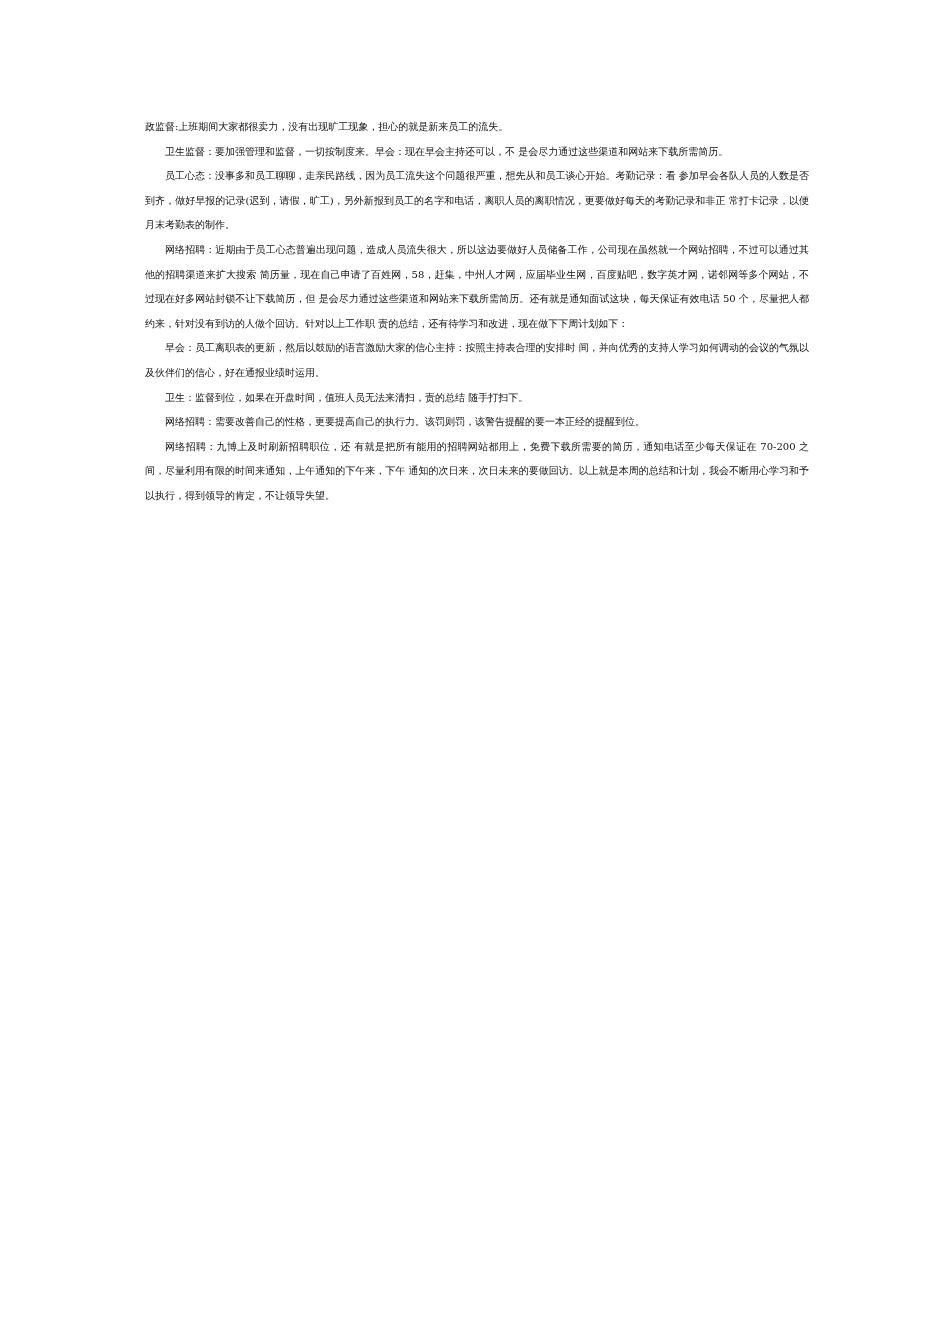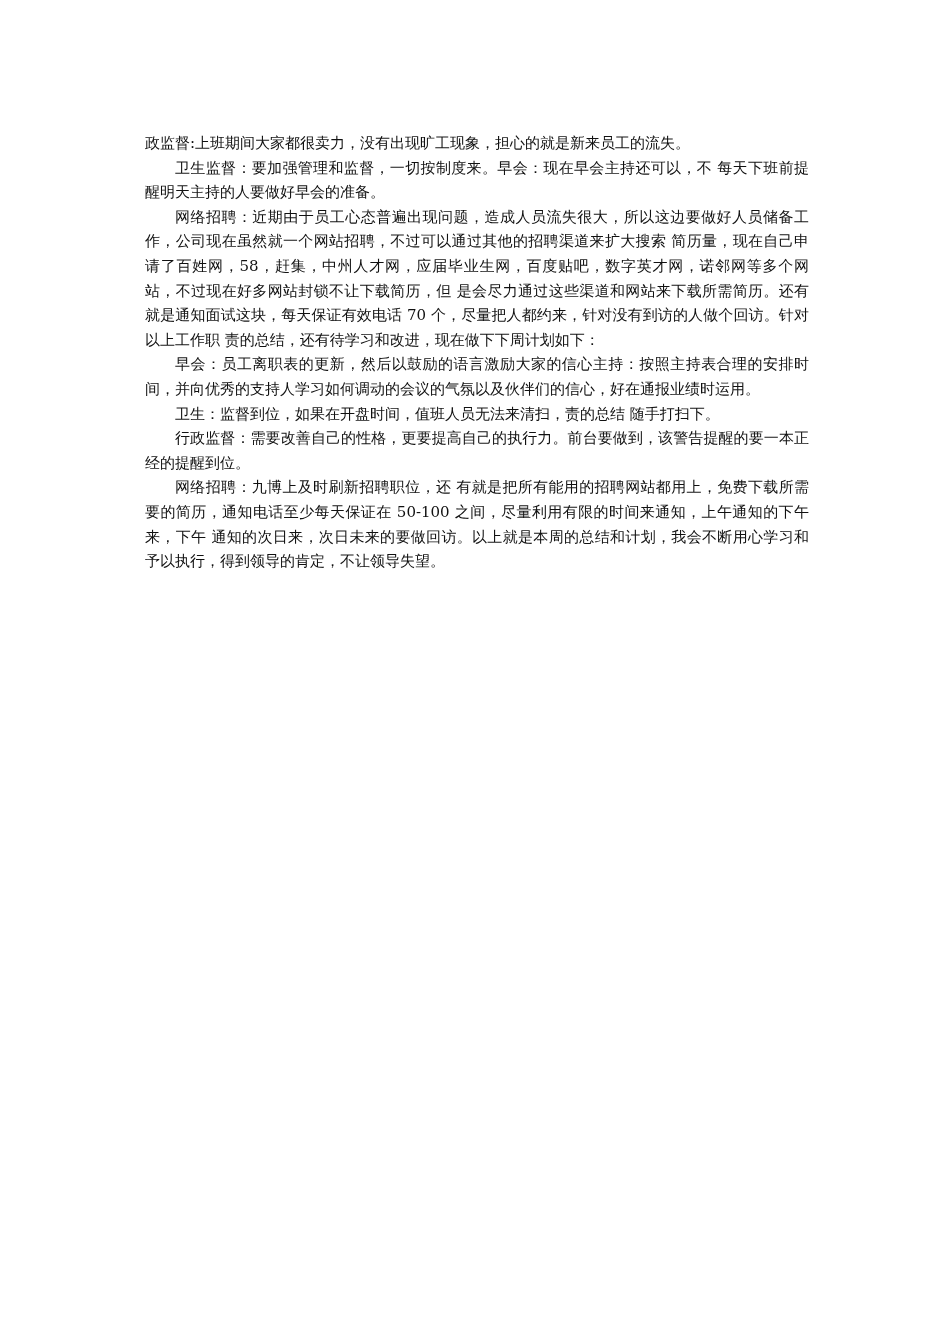--- a/index.html
+++ b/index.html
@@ -3,33 +3,33 @@
 <meta charset="utf-8">
 <style>
   html, body { margin: 0; padding: 0; background: #ffffff; }
   body { width: 950px; height: 1344px; position: relative; overflow: hidden; }
   .page {
     position: absolute;
     left: 145px;
     top: 115px;
     width: 664px;
     font-family: "DejaVu Serif", "Liberation Serif", serif;
-    font-size: 15px;
+    font-size: 10px;
     line-height: 24.6px;
     color: #111111;
     text-align: justify;
-    margin-top: 16px;
   }
   .para { margin: 0; text-indent: 2em; }
   .para.noindent { text-indent: 0; }
 </style>
 </head>
 <body>
 
 <div class="page">
   <p class="para noindent">政监督:上班期间大家都很卖力，没有出现旷工现象，担心的就是新来员工的流失。</p>
-  <p class="para">卫生监督：要加强管理和监督，一切按制度来。早会：现在早会主持还可以，不 每天下班前提醒明天主持的人要做好早会的准备。</p>
-  <p class="para">网络招聘：近期由于员工心态普遍出现问题，造成人员流失很大，所以这边要做好人员储备工作，公司现在虽然就一个网站招聘，不过可以通过其他的招聘渠道来扩大搜索 简历量，现在自己申请了百姓网，58，赶集，中州人才网，应届毕业生网，百度贴吧，数字英才网，诺邻网等多个网站，不过现在好多网站封锁不让下载简历，但 是会尽力通过这些渠道和网站来下载所需简历。还有就是通知面试这块，每天保证有效电话 70 个，尽量把人都约来，针对没有到访的人做个回访。针对以上工作职 责的总结，还有待学习和改进，现在做下下周计划如下：</p>
+  <p class="para">卫生监督：要加强管理和监督，一切按制度来。早会：现在早会主持还可以，不 是会尽力通过这些渠道和网站来下载所需简历。</p>
+  <p class="para">员工心态：没事多和员工聊聊，走亲民路线，因为员工流失这个问题很严重，想先从和员工谈心开始。考勤记录：看 参加早会各队人员的人数是否到齐，做好早报的记录(迟到，请假，旷工)，另外新报到员工的名字和电话，离职人员的离职情况，更要做好每天的考勤记录和非正 常打卡记录，以便月末考勤表的制作。</p>
+  <p class="para">网络招聘：近期由于员工心态普遍出现问题，造成人员流失很大，所以这边要做好人员储备工作，公司现在虽然就一个网站招聘，不过可以通过其他的招聘渠道来扩大搜索 简历量，现在自己申请了百姓网，58，赶集，中州人才网，应届毕业生网，百度贴吧，数字英才网，诺邻网等多个网站，不过现在好多网站封锁不让下载简历，但 是会尽力通过这些渠道和网站来下载所需简历。还有就是通知面试这块，每天保证有效电话 50 个，尽量把人都约来，针对没有到访的人做个回访。针对以上工作职 责的总结，还有待学习和改进，现在做下下周计划如下：</p>
   <p class="para">早会：员工离职表的更新，然后以鼓励的语言激励大家的信心主持：按照主持表合理的安排时 间，并向优秀的支持人学习如何调动的会议的气氛以及伙伴们的信心，好在通报业绩时运用。</p>
   <p class="para">卫生：监督到位，如果在开盘时间，值班人员无法来清扫，责的总结 随手打扫下。</p>
-  <p class="para">行政监督：需要改善自己的性格，更要提高自己的执行力。前台要做到，该警告提醒的要一本正经的提醒到位。</p>
-  <p class="para">网络招聘：九博上及时刷新招聘职位，还 有就是把所有能用的招聘网站都用上，免费下载所需要的简历，通知电话至少每天保证在 50-100 之间，尽量利用有限的时间来通知，上午通知的下午来，下午 通知的次日来，次日未来的要做回访。以上就是本周的总结和计划，我会不断用心学习和予以执行，得到领导的肯定，不让领导失望。</p>
+  <p class="para">网络招聘：需要改善自己的性格，更要提高自己的执行力。该罚则罚，该警告提醒的要一本正经的提醒到位。</p>
+  <p class="para">网络招聘：九博上及时刷新招聘职位，还 有就是把所有能用的招聘网站都用上，免费下载所需要的简历，通知电话至少每天保证在 70-200 之间，尽量利用有限的时间来通知，上午通知的下午来，下午 通知的次日来，次日未来的要做回访。以上就是本周的总结和计划，我会不断用心学习和予以执行，得到领导的肯定，不让领导失望。</p>
 </div>
 
 </body></html>

